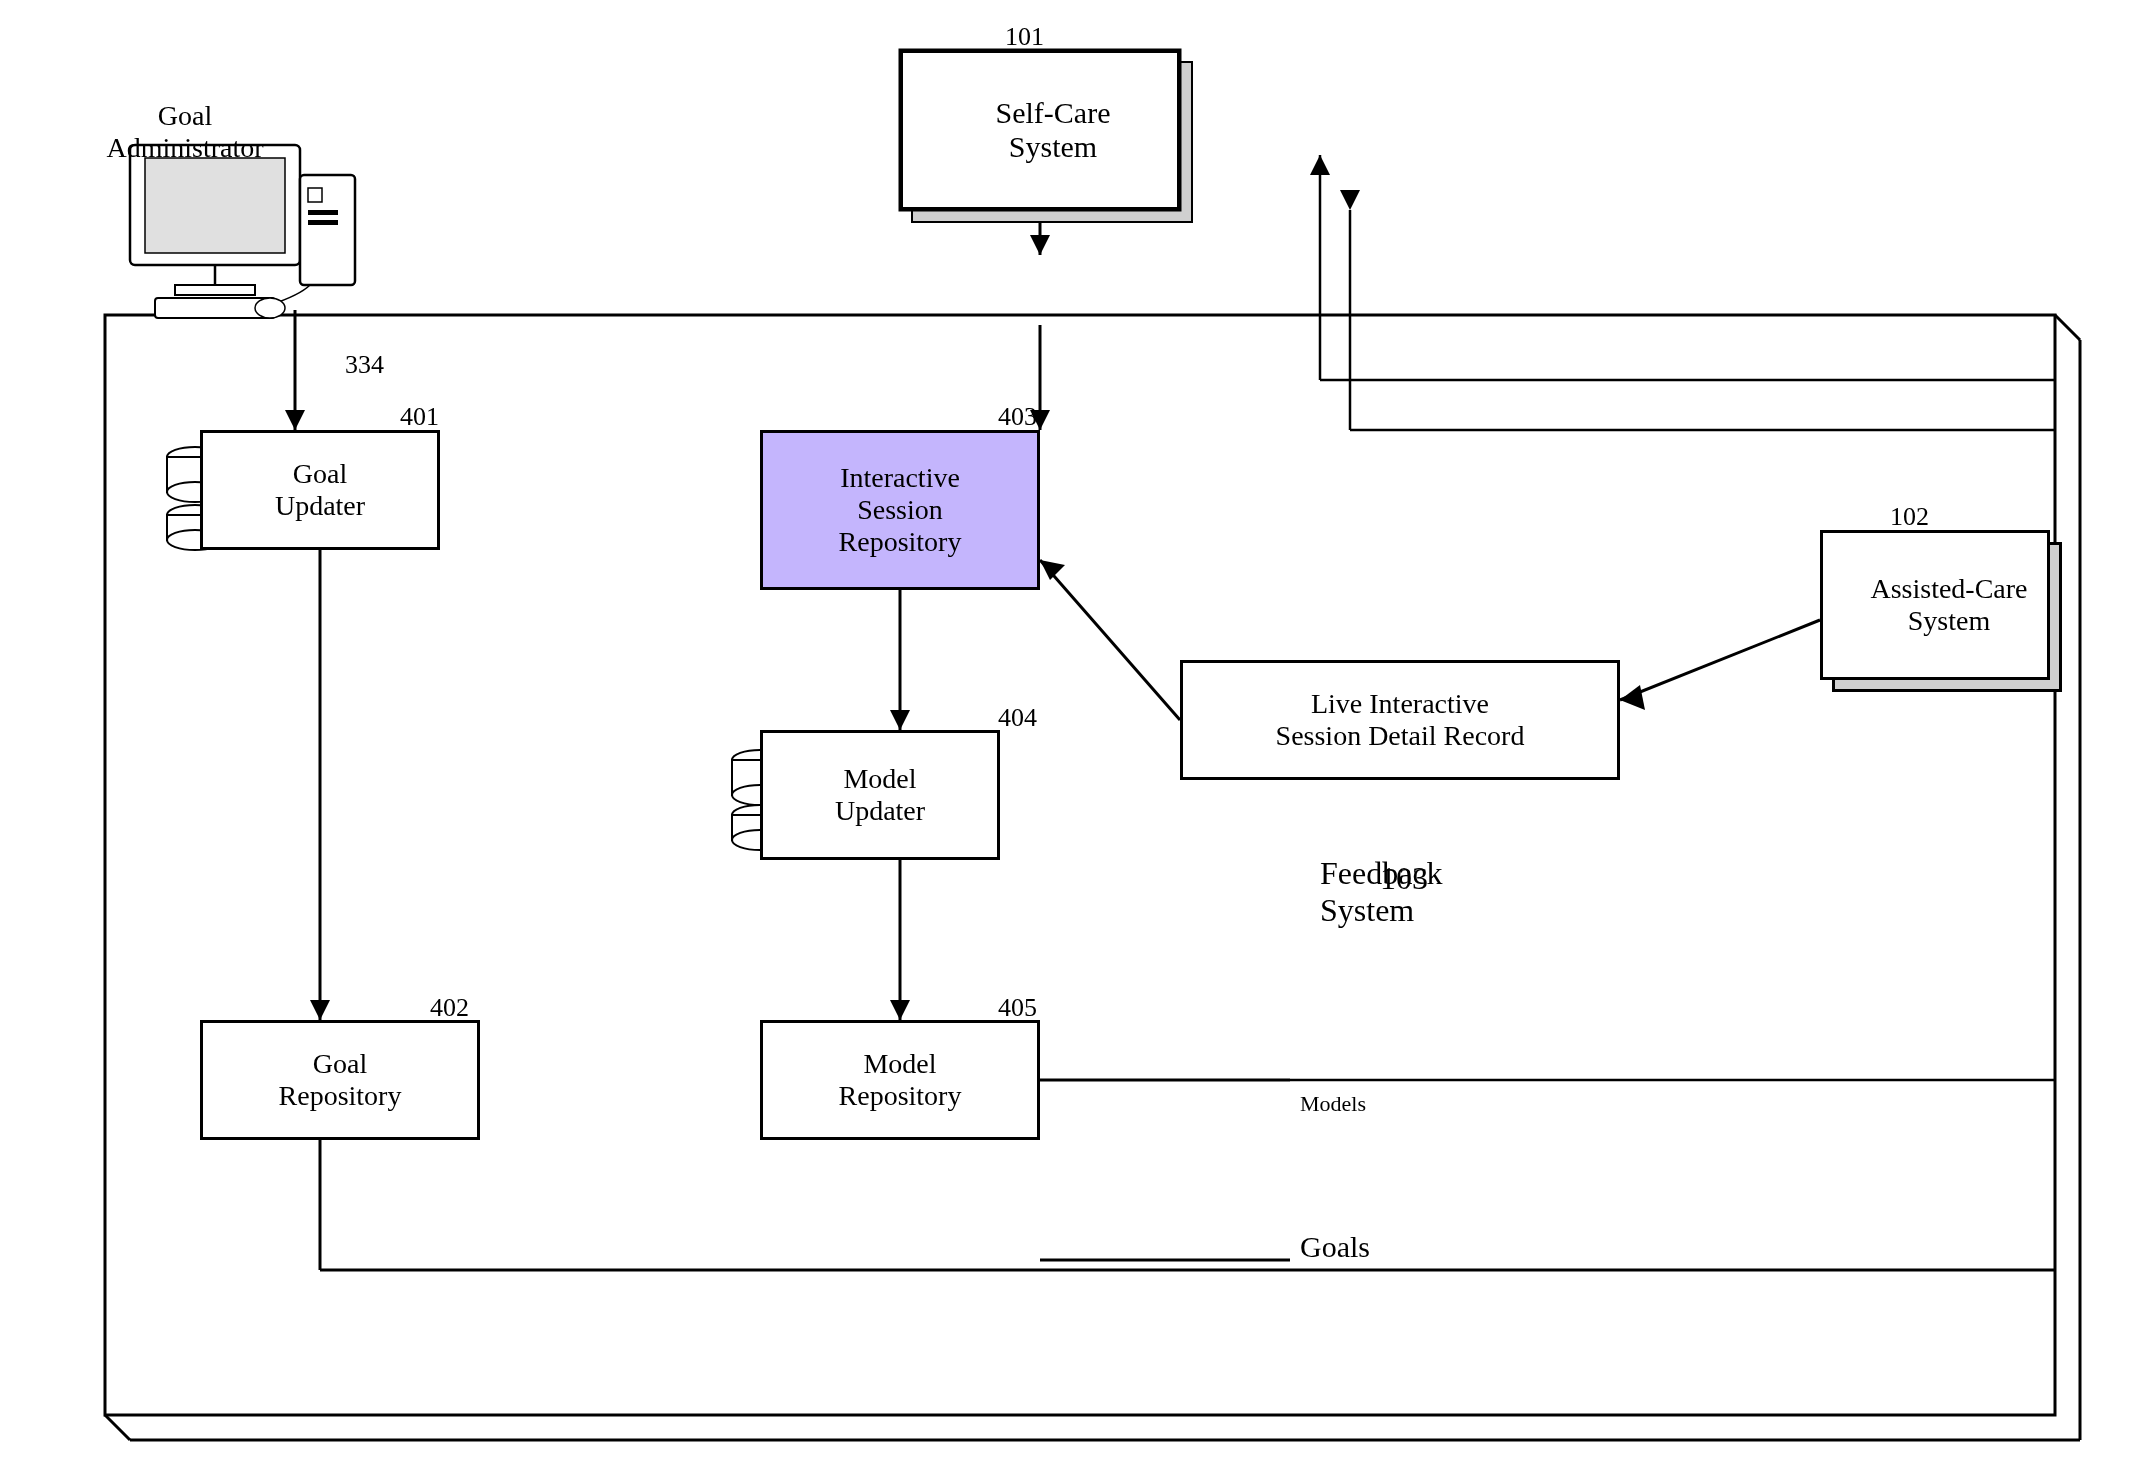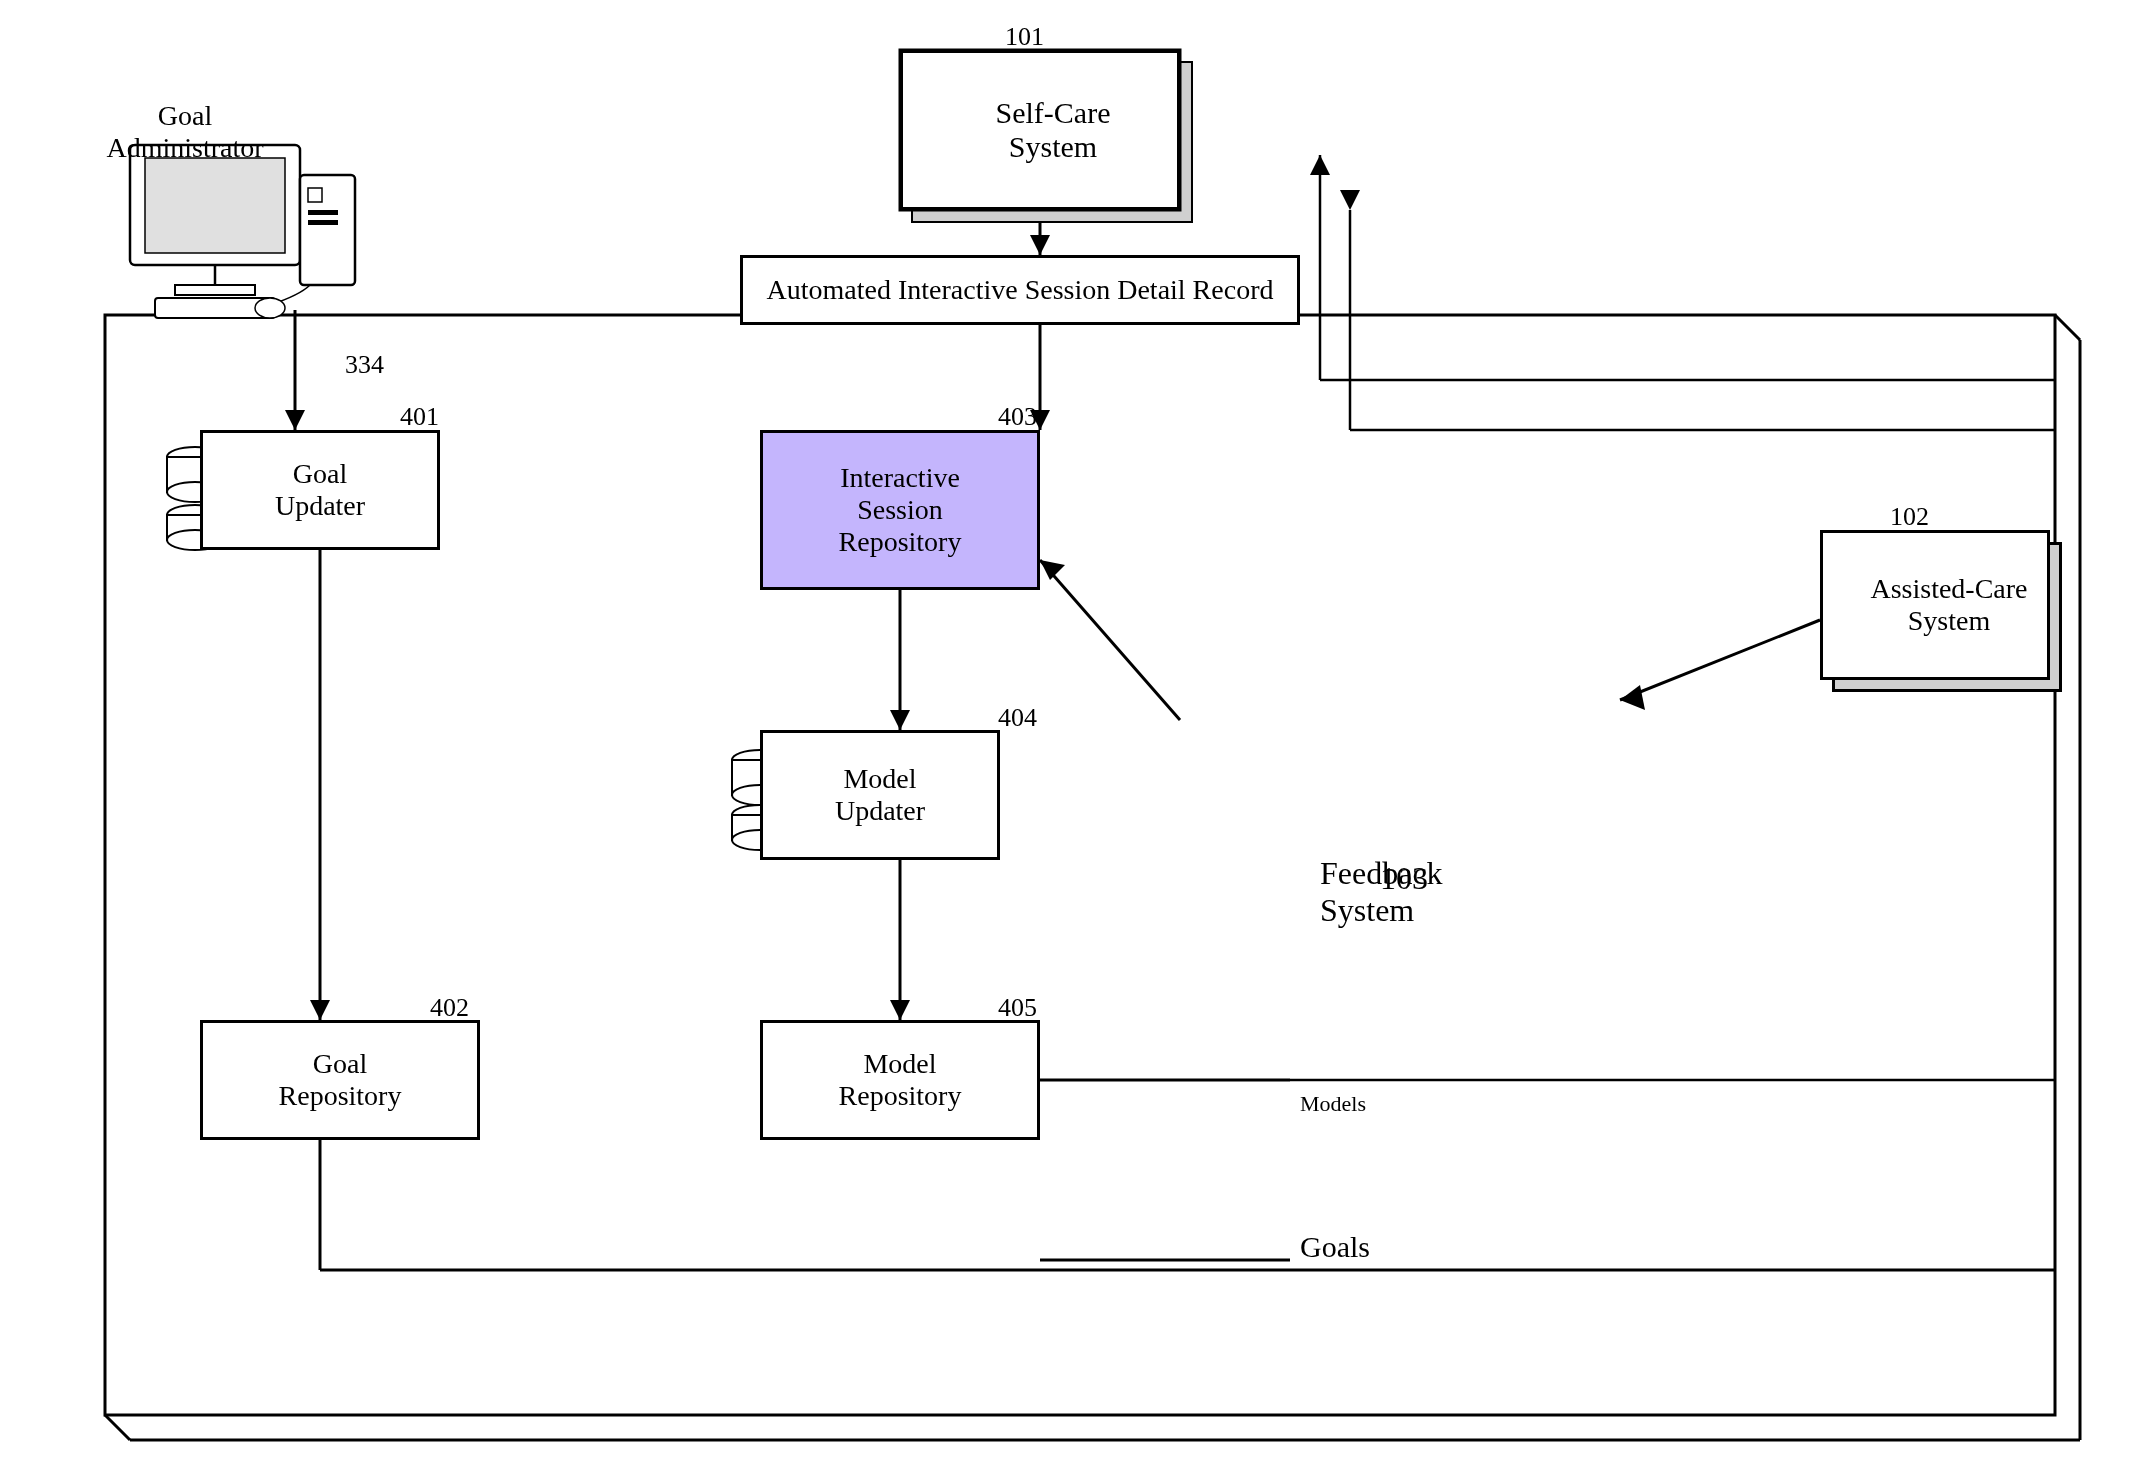--- a/index.html
+++ b/index.html
@@ -315,34 +315,34 @@
   </div>
 
   <div class="ref-num" style="top:22px;left:1005px;">101</div>
 
   <div style="position:absolute;top:100px;left:75px;font-size:28px;text-align:center;width:220px;">
     <span>Goal<br>Administrator</span>
   </div>
 
   <div class="ref-num" style="top:350px;left:345px;">334</div>
 
-  <div class="auto-isdr-box">
-    <span>Automated Interactive Session Detail Record</span>
-  </div>
 
   <div class="goal-updater-box">
     <span>Goal<br>Updater</span>
   </div>
   <div class="ref-num" style="top:402px;left:400px;">401</div>
 
   <div class="isr-box">
     <span>Interactive<br>Session<br>Repository</span>
   </div>
   <div class="ref-num" style="top:402px;left:998px;">403</div>
 
+  <div class="live-isdr-box">
+    <span>Live Interactive<br>Session Detail Record</span>
+  </div>
 
   <div class="model-updater-box">
     <span>Model<br>Updater</span>
   </div>
   <div class="ref-num" style="top:703px;left:998px;">404</div>
 
   <div class="goal-repo-box">
     <span>Goal<br>Repository</span>
   </div>
   <div class="ref-num" style="top:993px;left:430px;">402</div>

